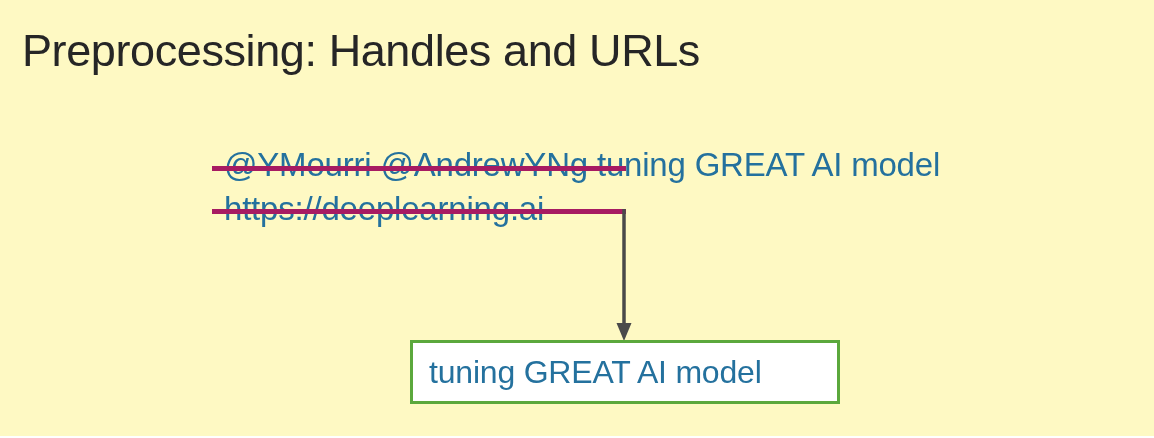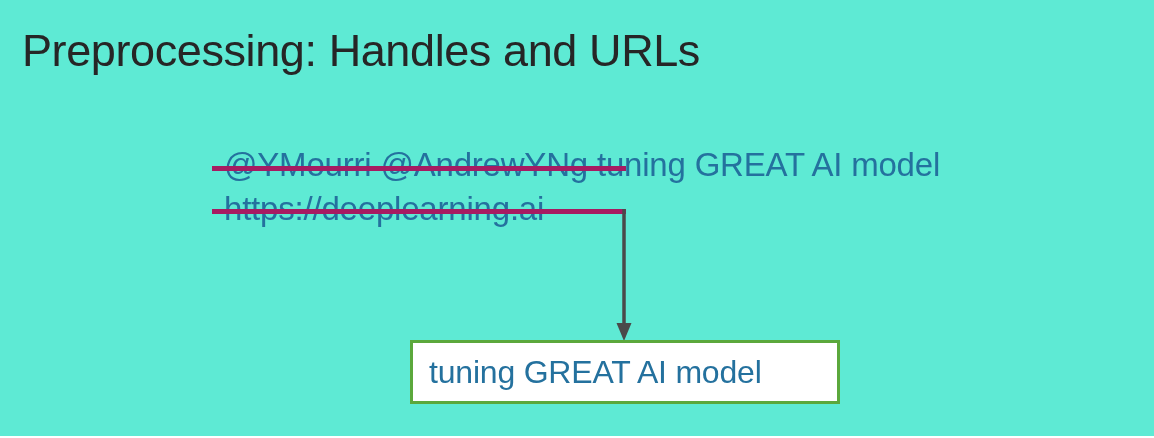--- a/index.html
+++ b/index.html
@@ -10,21 +10,21 @@
     width: 1154px;
     height: 438px;
     background: #ffffff;
     font-family: "Liberation Sans", sans-serif;
     overflow: hidden;
   }
   #slide {
     position: relative;
     width: 1154px;
     height: 436px;
-    background: #5eead4;
+    background: #fef9c3;
   }
 
   
   #slide-title {
     position: absolute;
     left: 22px;
     top: 24px;
     font-size: 45px;
     font-weight: 300;
     letter-spacing: -0.4px;

